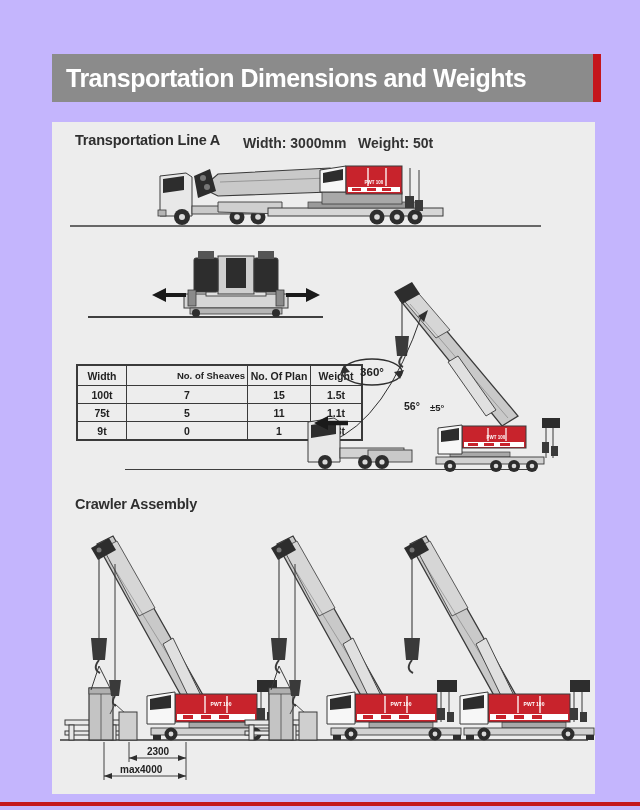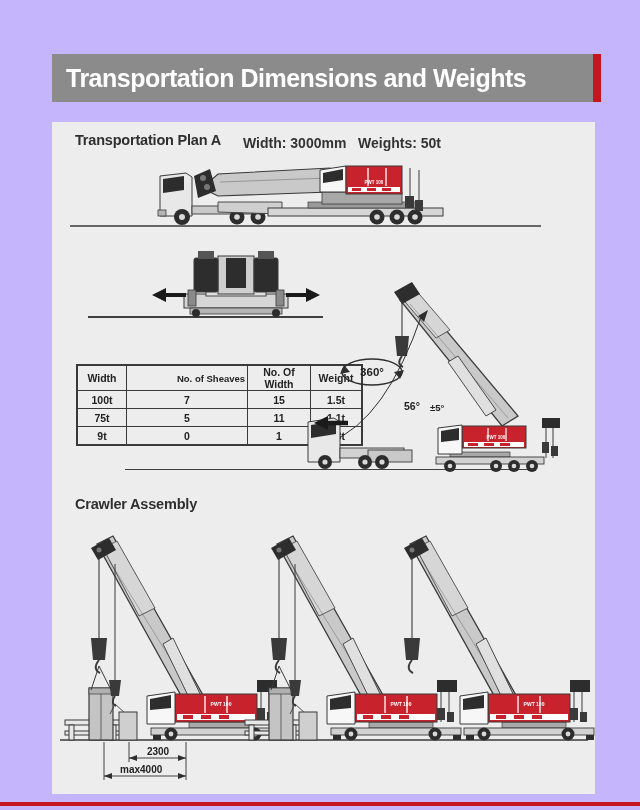--- a/index.html
+++ b/index.html
@@ -32,27 +32,27 @@
 
 <div id="page">
 
   <div class="hdr">
     <div class="title">Transportation Dimensions and Weights</div>
     <div class="redcap"></div>
   </div>
 
   <div class="panel">
 
-    <div class="sec-title" style="left:23px;top:10px;">Transportation Plan A</div>
+    <div class="sec-title" style="left:23px;top:10px;">Transportation Line A</div>
     <div class="spec" style="left:178px;top:13px;">
       <span>Width:</span>
       <span>3000mm</span>
     </div>
     <div class="spec" style="left:293px;top:13px;">
-      <span>Weights:</span>
+      <span>Weight:</span>
       <span>50t</span>
     </div>
 
     <svg style="left:16px;top:38px;" width="475" height="70" viewBox="0 0 475 70">
       <line x1="2" y1="66" x2="473" y2="66" stroke="#3a3a3a" stroke-width="1.4"></line>
 
       <polygon points="92,16 118,13 124,17 124,56 92,56" fill="#e8e8e8" stroke="#3a3a3a" stroke-width="1"></polygon>
       <polygon points="95,19 116,16 116,30 95,33" fill="#2d2d2d"></polygon>
       <rect x="90" y="50" width="8" height="6" fill="#b5b5b5" stroke="#3a3a3a" stroke-width="0.8"></rect>
       <rect x="124" y="46" width="72" height="8" fill="#c9c9c9" stroke="#3a3a3a" stroke-width="0.9"></rect>
@@ -119,21 +119,21 @@
       <polygon points="18,46 18,60 4,53" fill="#1a1a1a"></polygon>
       <line x1="138" y1="53" x2="158" y2="53" stroke="#1a1a1a" stroke-width="4"></line>
       <polygon points="158,46 158,60 172,53" fill="#1a1a1a"></polygon>
     </svg>
 
     <table class="hook">
       <tbody>
           <tr>
         <th class="c0">Width</th>
         <th class="c1">No. of Sheaves</th>
-        <th class="c2">No. Of Width</th>
+        <th class="c2">No. Of Plan</th>
         <th class="c3">Weight</th>
       </tr>
       <tr>
         <td>100t</td>
         <td>7</td>
         <td>15</td>
         <td>1.5t</td>
       </tr>
       <tr>
         <td>75t</td>

